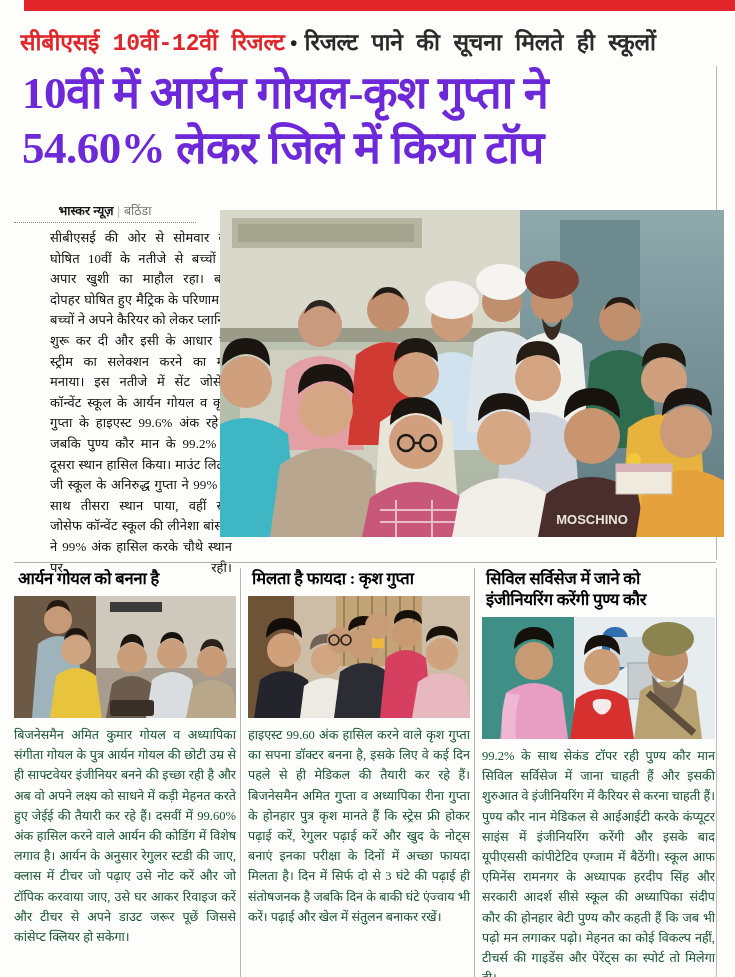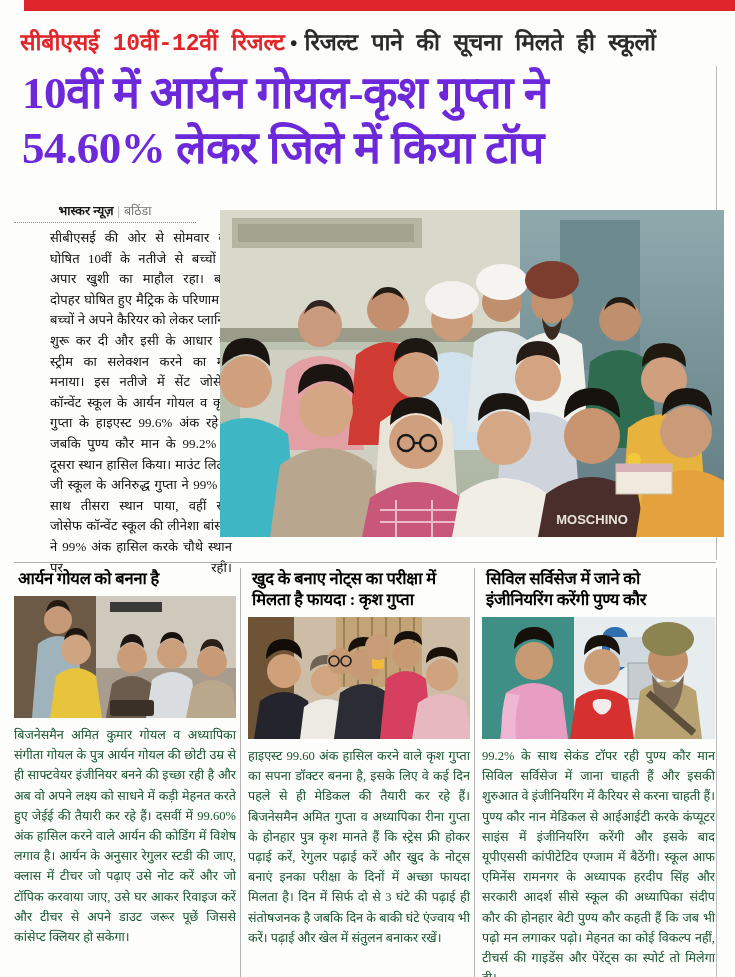--- a/index.html
+++ b/index.html
@@ -382,21 +382,20 @@
         <path d="M178 92 q20 -16 40 0 l6 30 h-52z" fill="#b9a88c"></path>
         <path d="M186 56 q12 -12 24 0 q-2 -13 -12 -13 q-10 0 -12 13z" fill="#2b2119"></path>
         <rect x="96" y="104" width="44" height="16" rx="3" fill="#3a3027"></rect>
       </svg>
     </div>
     <div class="panel-body">बिजनेसमैन अमित कुमार गोयल व अध्यापिका संगीता गोयल के पुत्र आर्यन गोयल की छोटी उम्र से ही साफ्टवेयर इंजीनियर बनने की इच्छा रही है और अब वो अपने लक्ष्य को साधने में कड़ी मेहनत करते हुए जेईई की तैयारी कर रहे हैं। दसवीं में 99.60% अंक हासिल करने वाले आर्यन की कोडिंग में विशेष लगाव है। आर्यन के अनुसार रेगुलर स्टडी की जाए, क्लास में टीचर जो पढ़ाए उसे नोट करें और जो टॉपिक करवाया जाए, उसे घर आकर रिवाइज करें और टीचर से अपने डाउट जरूर पूछें जिससे कांसेप्ट क्लियर हो सकेगा।</div>
   </div>
 
   <div class="panel panel-2">
     <div class="panel-head">
-      <span class="ph-line">खुद के बनाए नोट्स का परीक्षा में</span>
       <span class="ph-line">मिलता है फायदा : कृश गुप्ता</span>
     </div>
     <div class="panel-photo">
       <svg width="222" height="122" viewBox="0 0 222 122">
         <rect width="222" height="122" fill="#cdbda6"></rect>
         <rect x="0" y="0" width="46" height="122" fill="#6e5336"></rect>
         <rect x="88" y="0" width="86" height="70" fill="#c3a378"></rect>
         <g stroke="#9e8257" stroke-width="2">
           <line x1="96" y1="0" x2="96" y2="70"></line>
             <line x1="110" y1="0" x2="110" y2="70"></line>

